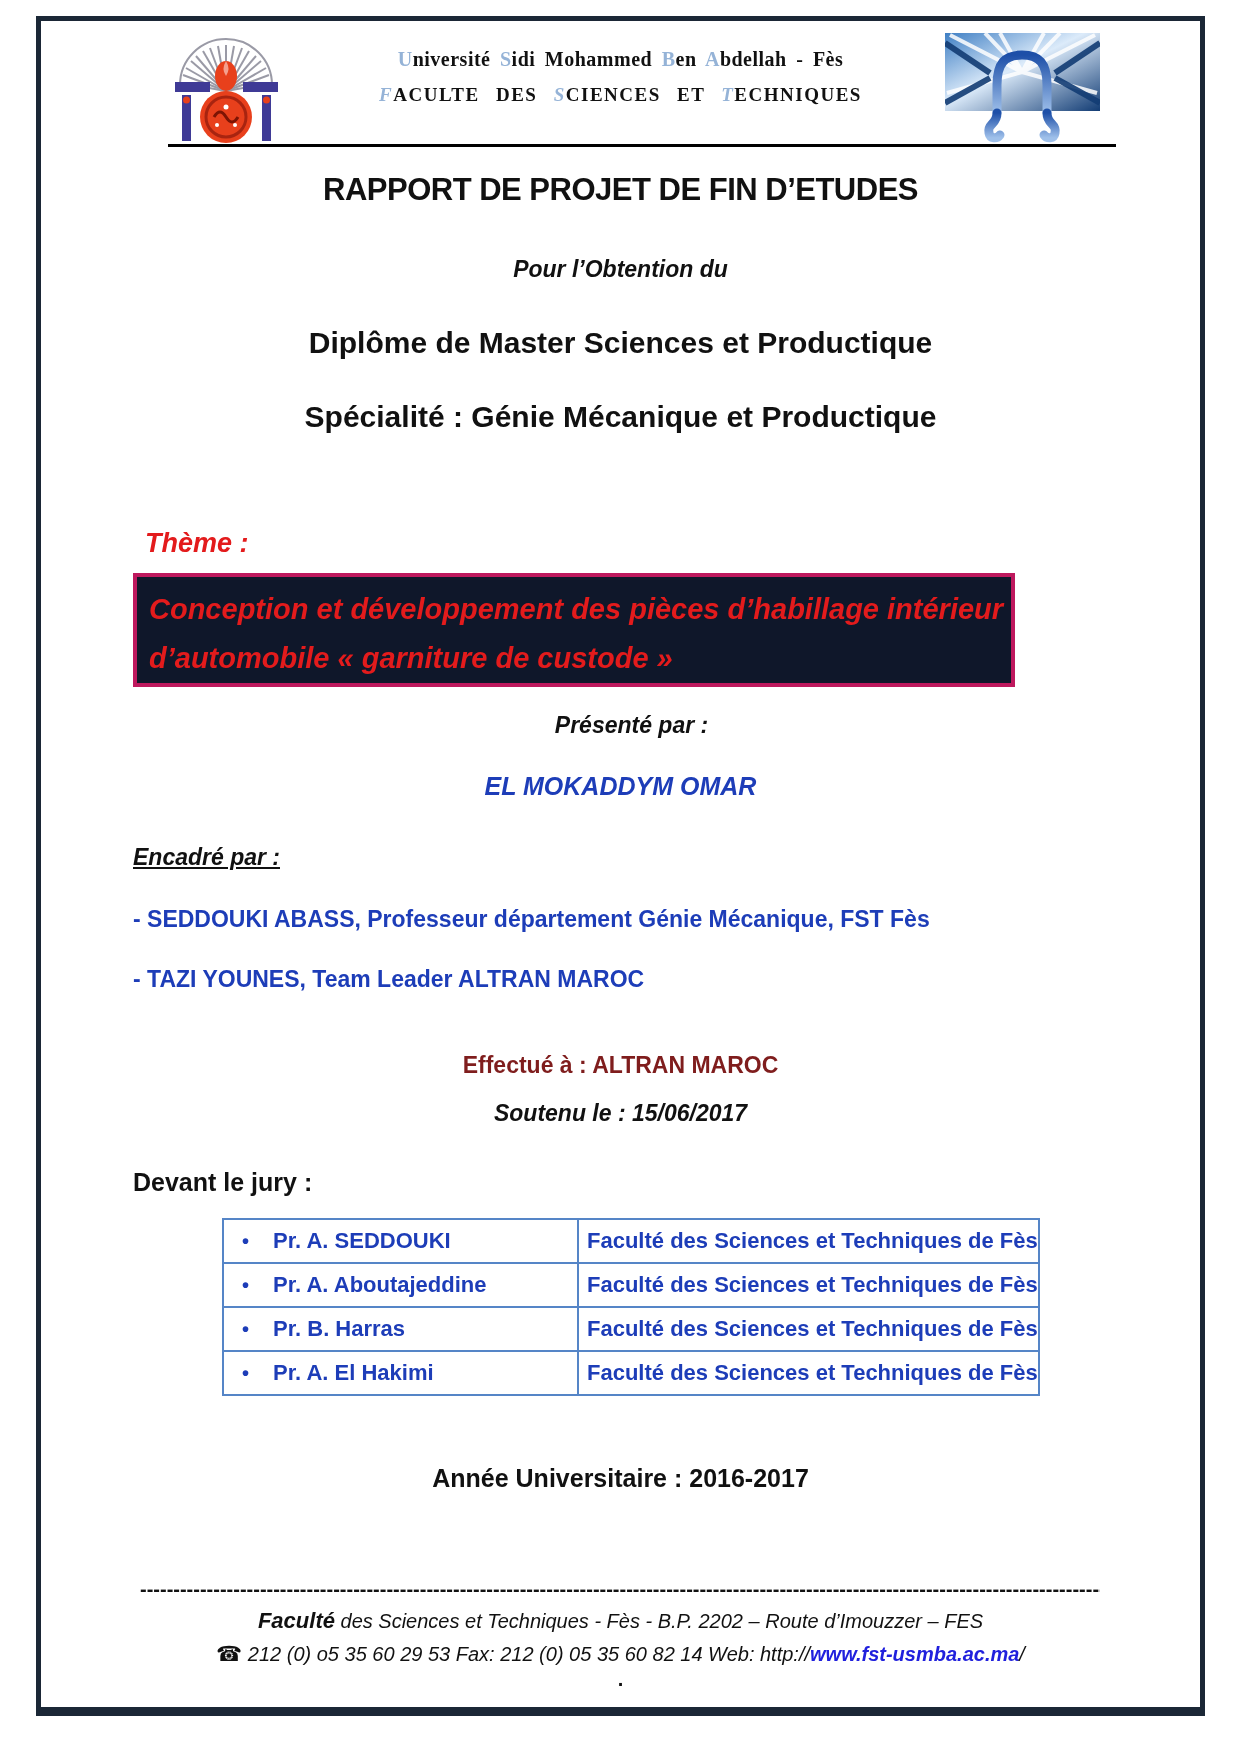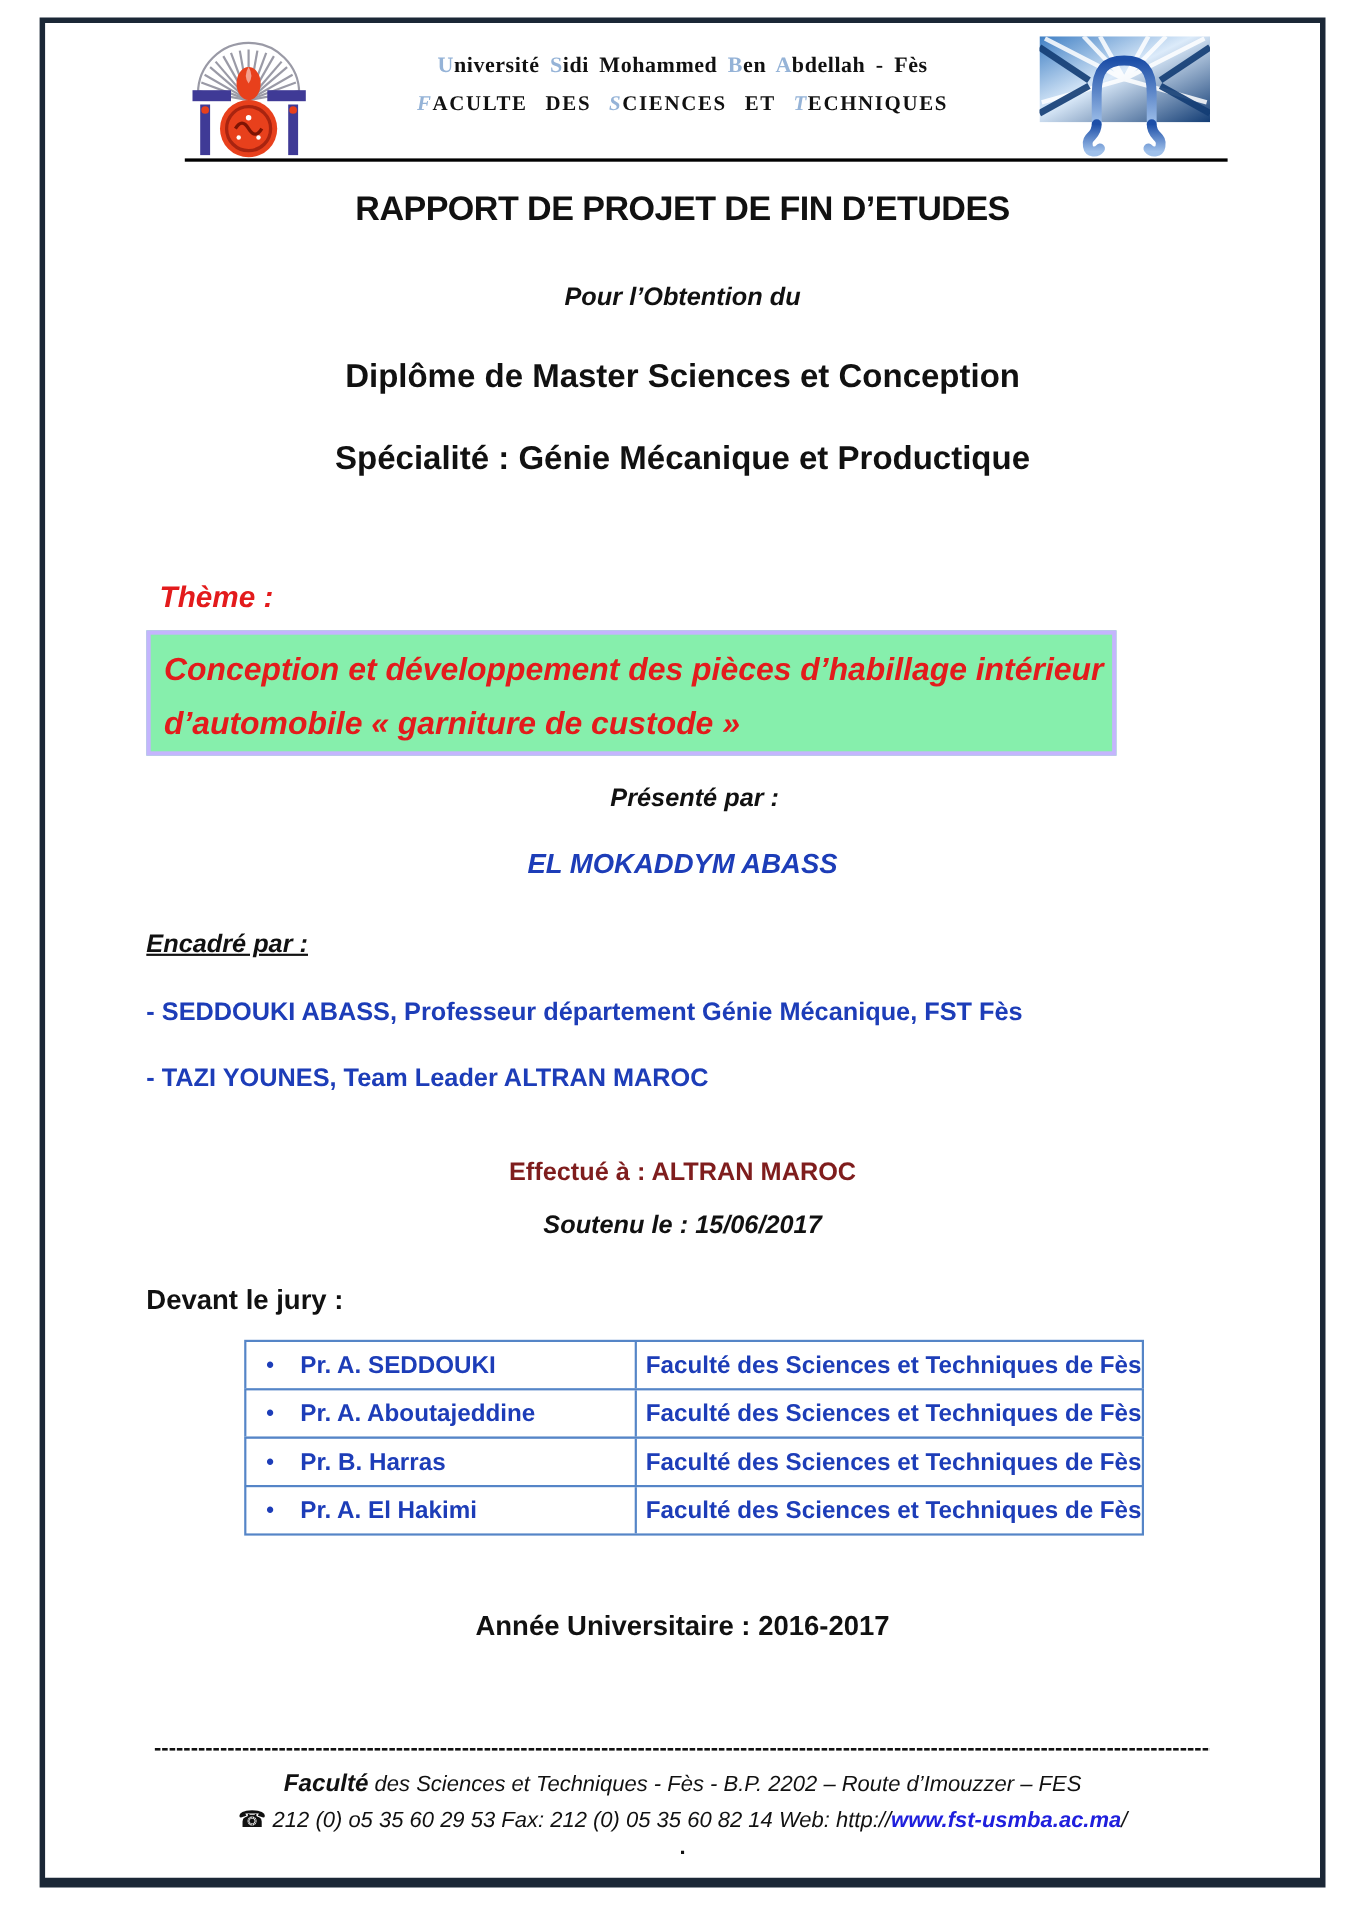--- a/index.html
+++ b/index.html
@@ -36,21 +36,21 @@
   .t-diploma   { top:326px; font-size:30px; font-weight:bold; color:#111; }
   .t-specialty { top:400px; font-size:30px; font-weight:bold; color:#111; }
 
   
   .theme-label {
     position:absolute; left:145px; top:528px;
     font-size:27px; font-weight:bold; font-style:italic; color:var(--red,#E31B1C);
   }
   .theme-box {
     position:absolute; left:133px; top:573px; width:882px; height:114px;
-    box-sizing:border-box; border:4px solid #c4b5fd; background:#86efac;
+    box-sizing:border-box; border:4px solid #be185d; background:#0f172a;
     padding:8px 0 0 12px;
   }
   .theme-box .line {
     font-size:29px; font-weight:bold; font-style:italic;
     color:var(--red,#E31B1C); line-height:49px; white-space:nowrap;
   }
 
   
   .presented  { top:712px;  font-size:23px; font-weight:bold; font-style:italic; color:#111;margin-left:11px; }
   .author     { top:772px;  font-size:25px; font-weight:bold; font-style:italic; color:var(--blue,#1D3DB8); }
@@ -180,31 +180,31 @@
         <path d="M52,80 C52,92 42,90 44,100 C45,106 52,106 55,102"></path>
         <path d="M102,80 C102,92 112,90 110,100 C109,106 102,106 99,102"></path>
       </g>
     </svg>
 
     <div class="hdr-rule"></div>
   </div>
 
   <div class="abs center t-report">RAPPORT DE PROJET DE FIN D’ETUDES</div>
   <div class="abs center t-obtention">Pour l’Obtention du</div>
-  <div class="abs center t-diploma">Diplôme de Master Sciences et Conception</div>
+  <div class="abs center t-diploma">Diplôme de Master Sciences et Productique</div>
   <div class="abs center t-specialty">Spécialité : Génie Mécanique et Productique</div>
 
   <div class="theme-label">Thème :</div>
   <div class="theme-box">
     <div class="line">Conception et développement des pièces d’habillage intérieur</div>
     <div class="line">d’automobile « garniture de custode »</div>
   </div>
 
   <div class="abs center presented">Présenté par :</div>
-  <div class="abs center author">EL MOKADDYM ABASS</div>
+  <div class="abs center author">EL MOKADDYM OMAR</div>
   <div class="supervised">Encadré par :</div>
   <div class="supervisor1">- SEDDOUKI ABASS, Professeur département Génie Mécanique, FST Fès</div>
   <div class="supervisor2">- TAZI YOUNES, Team Leader ALTRAN MAROC</div>
   <div class="abs center location">Effectué à : ALTRAN MAROC</div>
   <div class="abs center defense">Soutenu le : 15/06/2017</div>
 
   <div class="jury-label">Devant le jury :</div>
   <div class="jury-table">
     <div class="jury-row">
       <div class="jury-cell-name">

